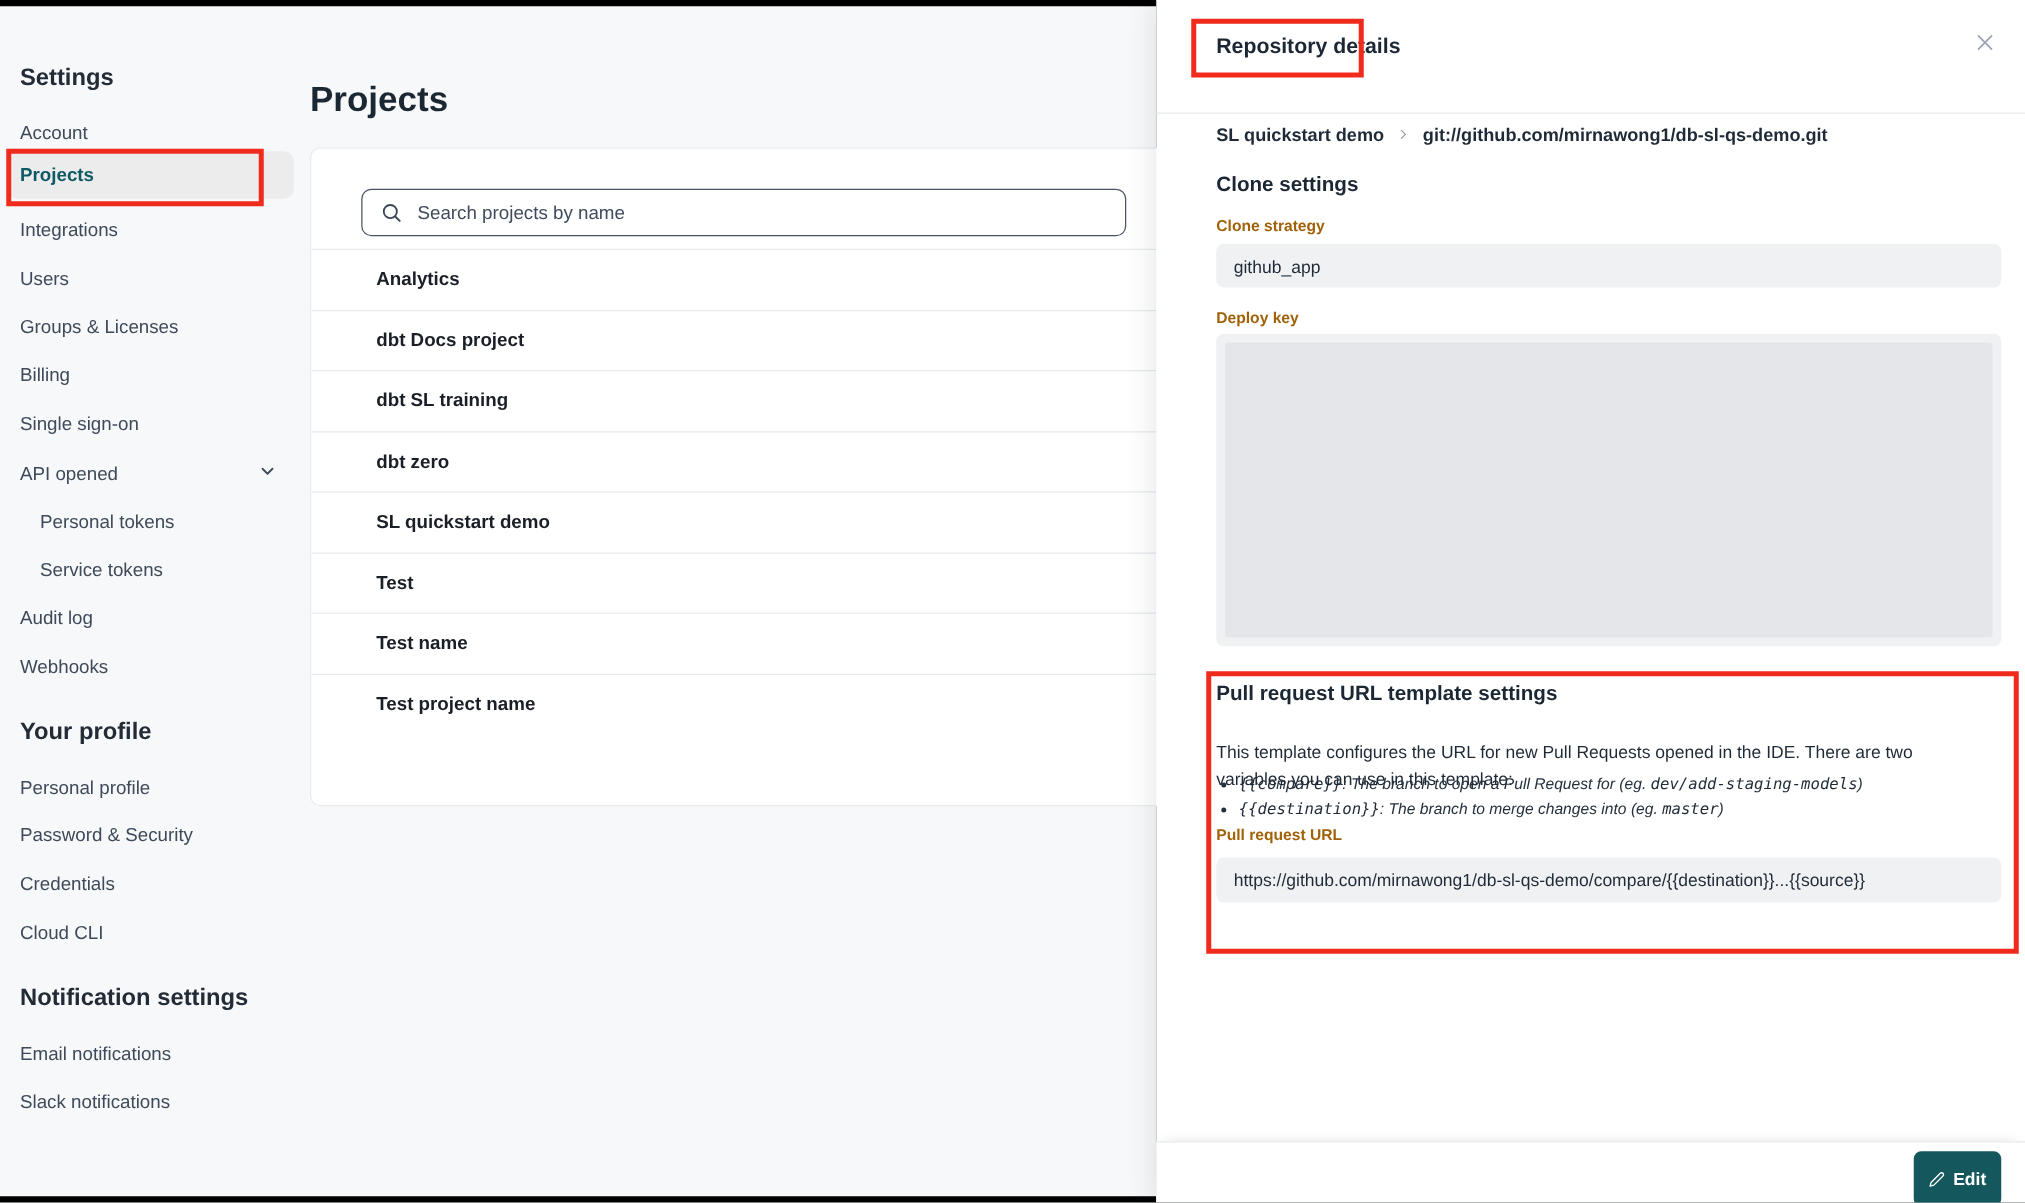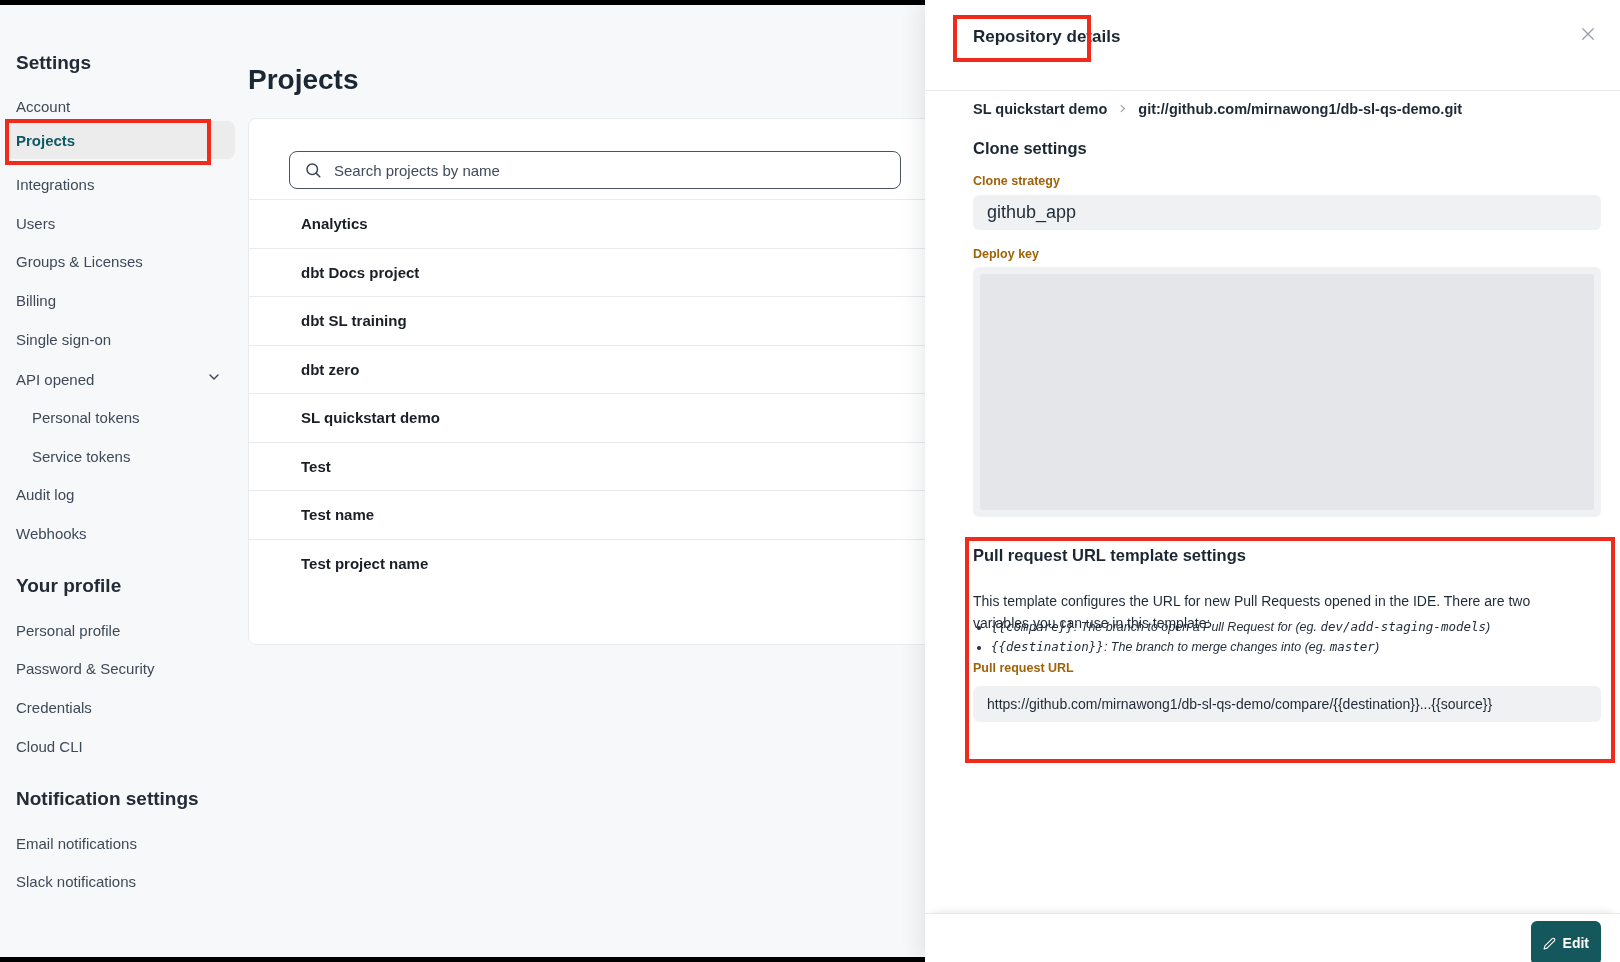--- a/index.html
+++ b/index.html
@@ -48,21 +48,21 @@
          justify-content:center;cursor:pointer;background:none;border:none;padding:0;}
   .hdr-divider{position:absolute;left:0;top:90px;width:100%;height:1px;background:#e7e9ec;}
 
   .breadcrumb{position:absolute;left:48px;top:101px;display:flex;align-items:center;gap:10px;font-size:14.5px;font-weight:bold;color:#1f2a37;}
   .breadcrumb .crumb{white-space:nowrap;}
   .breadcrumb .crumb.link{cursor:pointer;}
 
   .sec-heading{position:absolute;left:48px;font-size:16.5px;font-weight:bold;color:#1b2733;}
   .fld-label{position:absolute;left:48px;font-size:12.5px;font-weight:bold;color:#a16207;}
   .ro-input{position:absolute;left:48px;width:628px;background:#f0f1f3;border-radius:6px;box-sizing:border-box;
-         display:flex;align-items:center;padding-left:14px;font-size:18px;color:#1f2a37;}
+         display:flex;align-items:center;padding-left:14px;font-size:14px;color:#1f2a37;}
   .deploy-box{position:absolute;left:48px;top:267px;width:628px;height:250px;background:#f0f1f3;border-radius:6px;}
   .deploy-box .inner{position:absolute;left:7px;top:7px;right:7px;bottom:7px;background:#e4e6e9;border-radius:3px;}
 
   .annot-pr{left:40px;top:537px;width:650px;height:226px;}
   .pr-desc{position:absolute;left:48px;top:577px;width:600px;font-size:14px;line-height:1.55;color:#1f2a37;}
   .pr-bullets{position:absolute;left:48px;top:617px;margin:0;padding-left:18px;width:600px;}
   .pr-bullets li{font-size:12.5px;font-style:italic;color:#25303d;line-height:1.6;}
   .code{font-family:"DejaVu Sans Mono",monospace;font-size:12.5px;font-style:italic;color:#1f2a37;}
 
   .footer{position:absolute;left:0;bottom:0;width:100%;height:49px;background:#fff;

